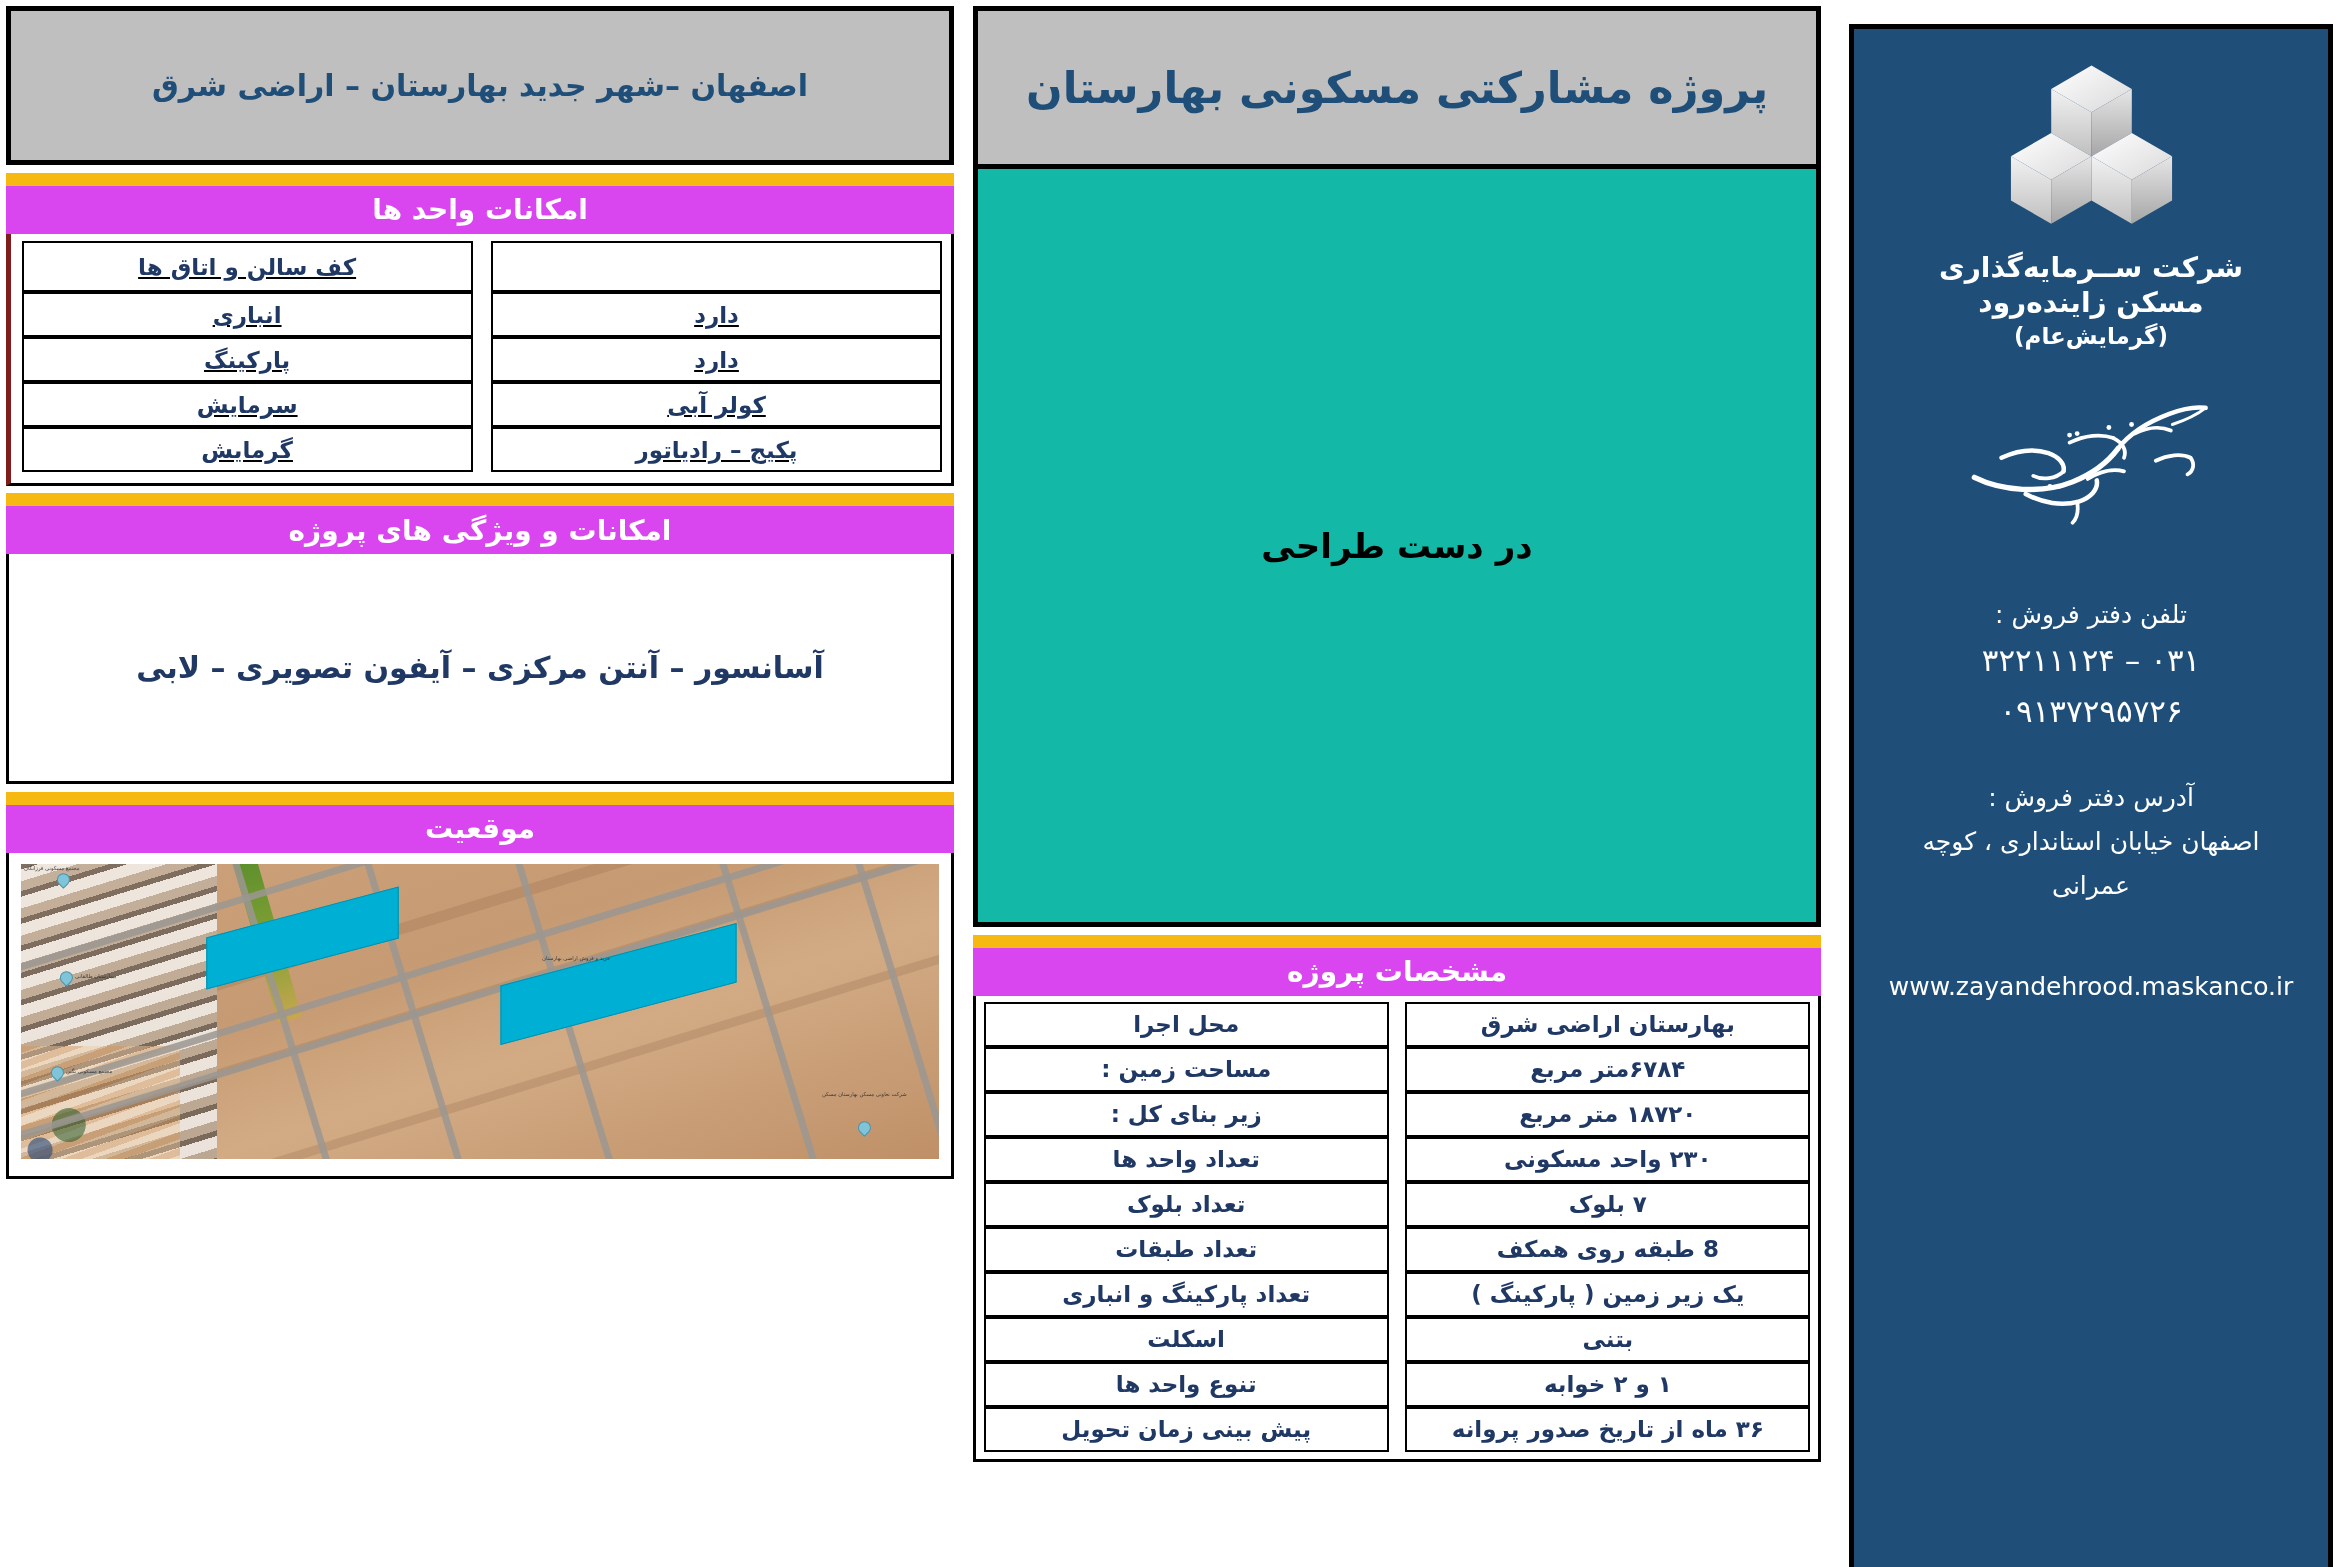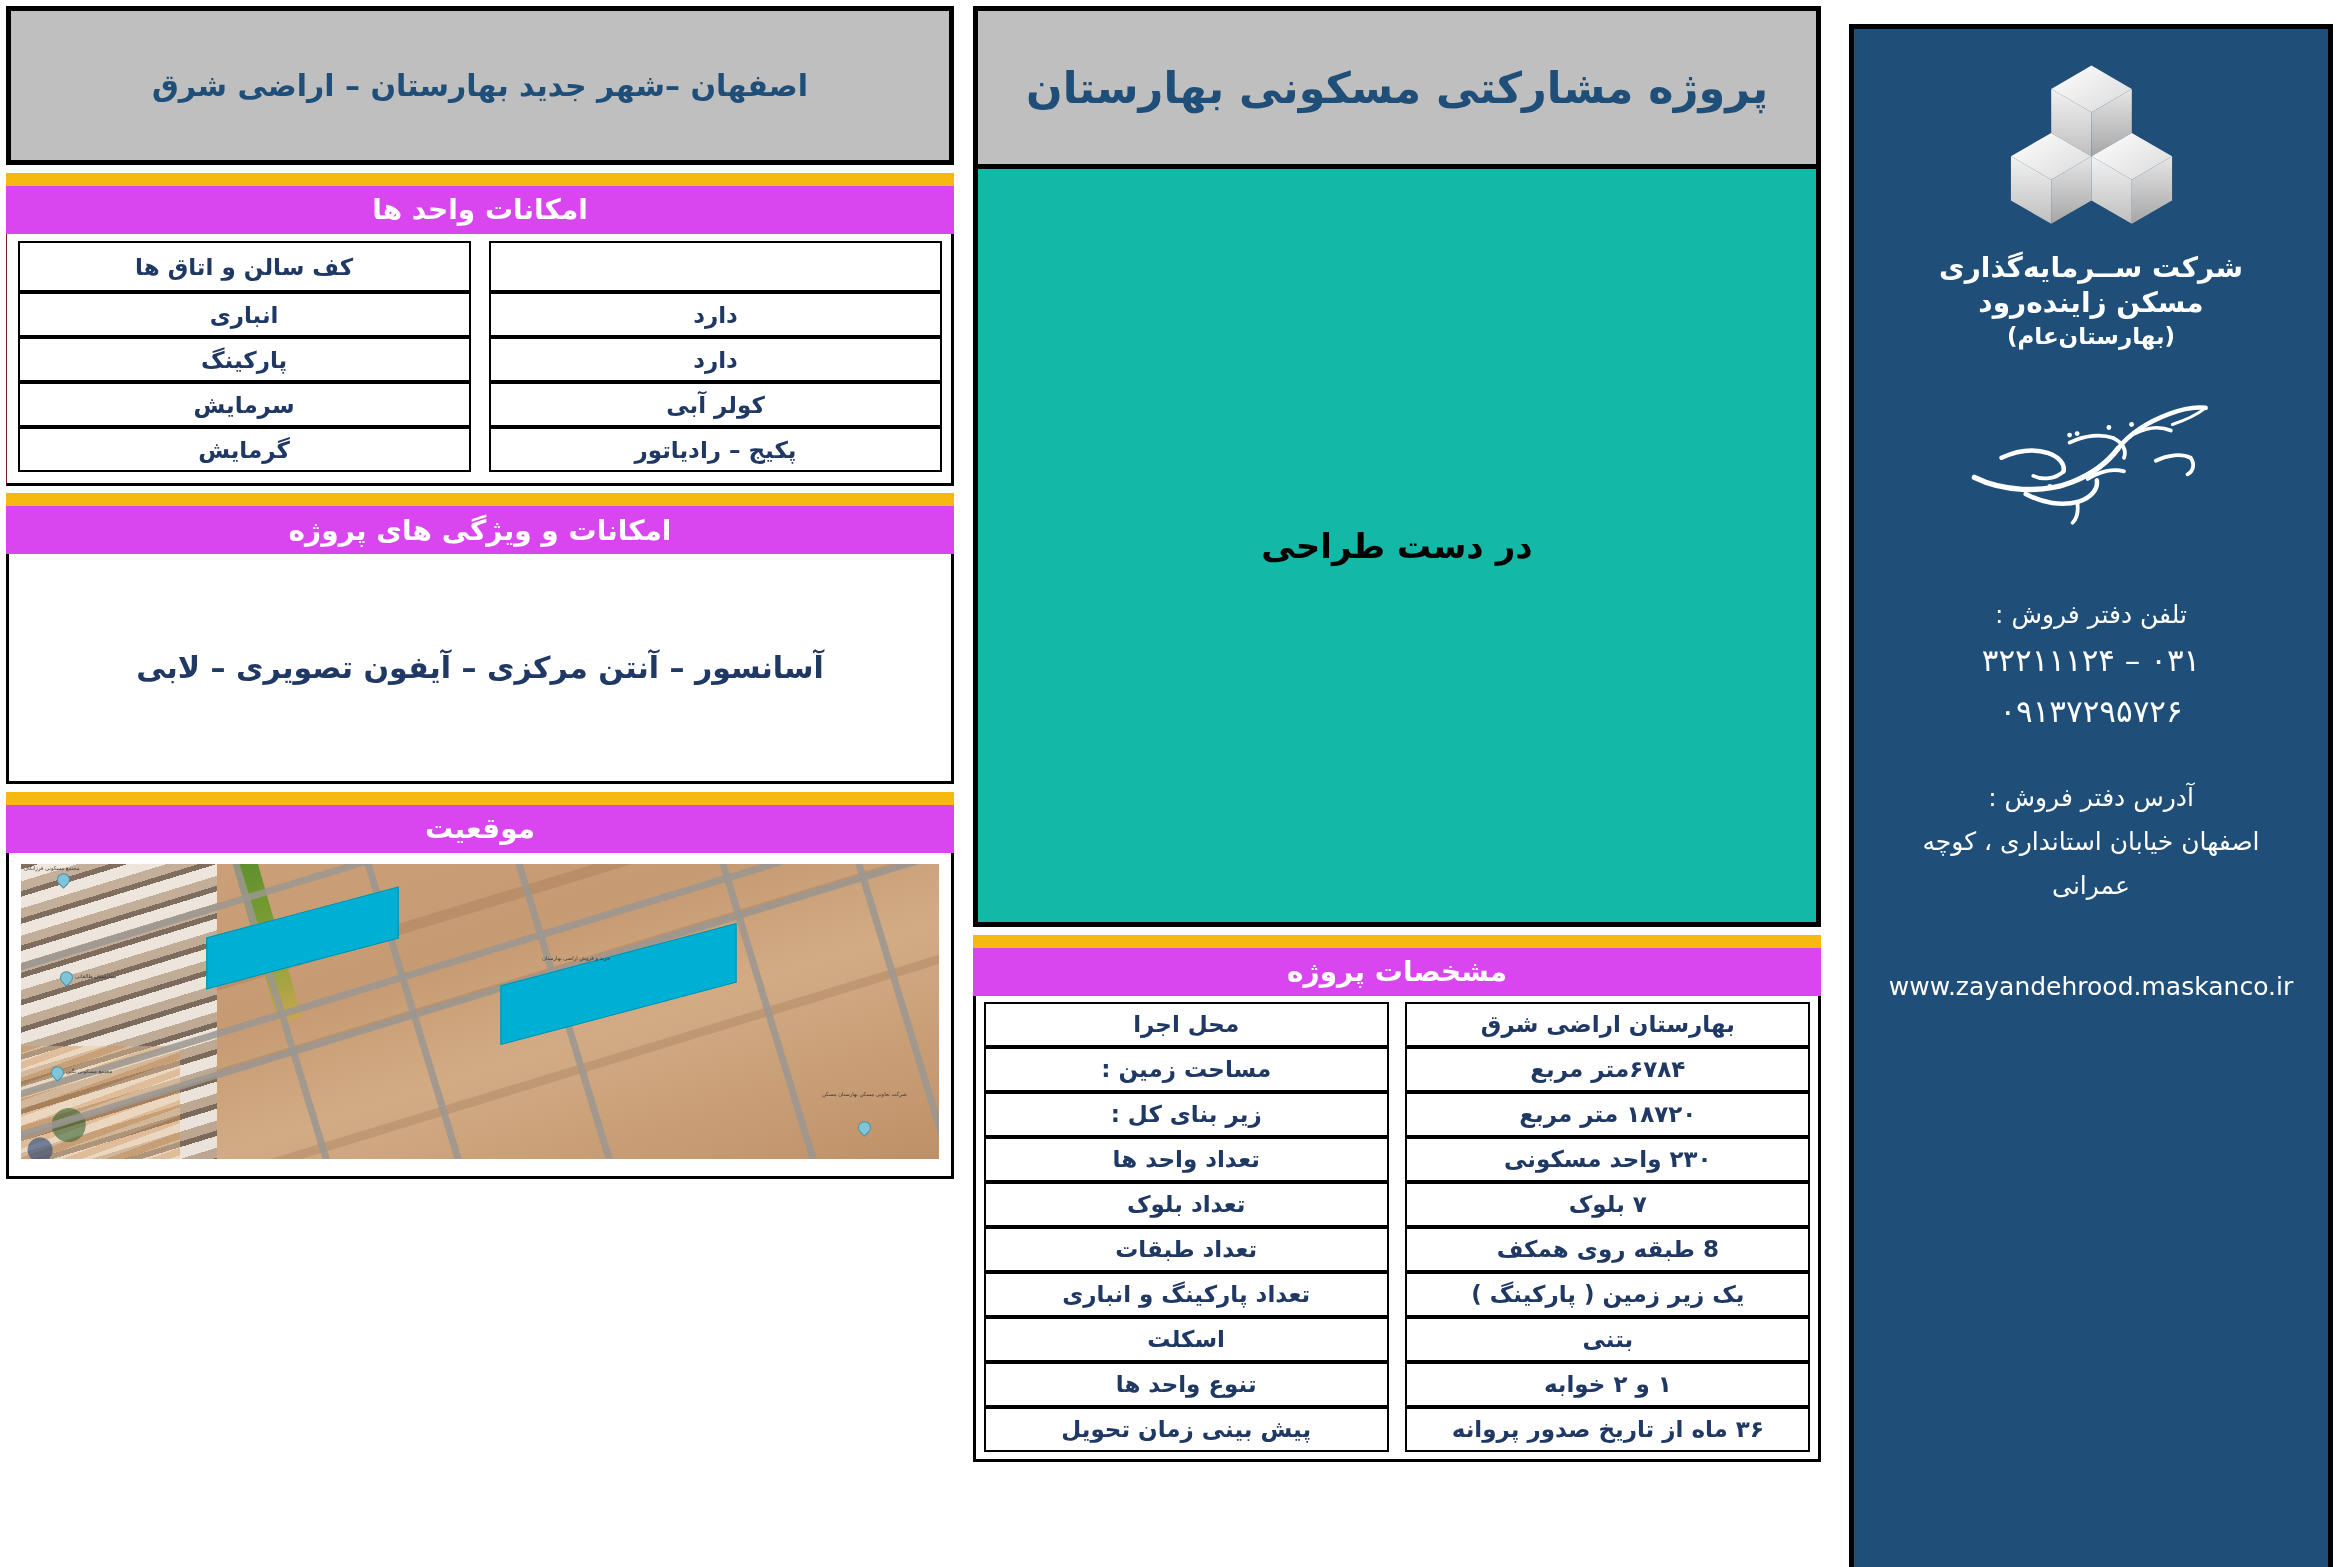--- a/index.html
+++ b/index.html
@@ -200,21 +200,21 @@
 
   <div class="col-left">
 
     <div class="bordered">
       <div class="gray-banner banner-sub">اصفهان –شهر جدید بهارستان – اراضی شرق</div>
     </div>
 
     <div class="sec-wrap">
       <div class="sec-yellow"></div>
       <div class="sec-blue">امکانات واحد ها</div>
-      <div class="tbl-pad-left" style="border-left:1px solid #7f1d1d;border-right:3px solid #000;border-bottom:3px solid #000;">
+      <div class="tbl-pad-left" style="border-left:5px solid #7f1d1d;border-right:3px solid #000;border-bottom:3px solid #000;text-decoration:underline;">
         <table class="tbl">
           <tbody>
             <tr class="tall">
               <td class="val"></td>
               <td class="gap"></td>
               <td class="lbl">کف سالن و اتاق ها</td>
             </tr>
             <tr>
               <td class="val">دارد</td>
               <td class="gap"></td>
@@ -394,21 +394,21 @@
 
         <polygon points="143,80 186,105 143,130 100,105" fill="url(#gTop)"></polygon>
         <polygon points="100,105 143,130 143,177 100,152" fill="url(#gLeft)"></polygon>
         <polygon points="186,105 143,130 143,177 186,152" fill="url(#gRight)"></polygon>
       </svg>
 
       <div class="company-name">
         <div>شرکت ســرمایه‌گذاری</div>
         <div>مسکن زاینده‌رود</div>
       </div>
-      <div class="company-type">(بهارستان‌عام)</div>
+      <div class="company-type">(گرمایش‌عام)</div>
 
       <svg class="calligraphy" viewBox="0 0 430 190">
         <g fill="none" stroke="#ffffff" stroke-linecap="round" stroke-linejoin="round">
           <path d="M60,118 C96,136 150,140 190,124 C220,112 238,96 250,80" stroke-width="7"></path>
           <path d="M250,80 C264,62 286,46 318,34 C336,27 352,24 366,26" stroke-width="6"></path>
           <path d="M366,26 C356,34 340,42 322,48" stroke-width="4"></path>
           <path d="M96,92 C118,82 140,80 158,86 C172,91 180,100 178,110" stroke-width="6"></path>
           <path d="M178,110 C168,120 150,122 138,116" stroke-width="5"></path>
           <path d="M186,72 C206,62 228,60 244,66" stroke-width="5"></path>
           <path d="M244,66 C256,72 262,82 258,92" stroke-width="5"></path>

